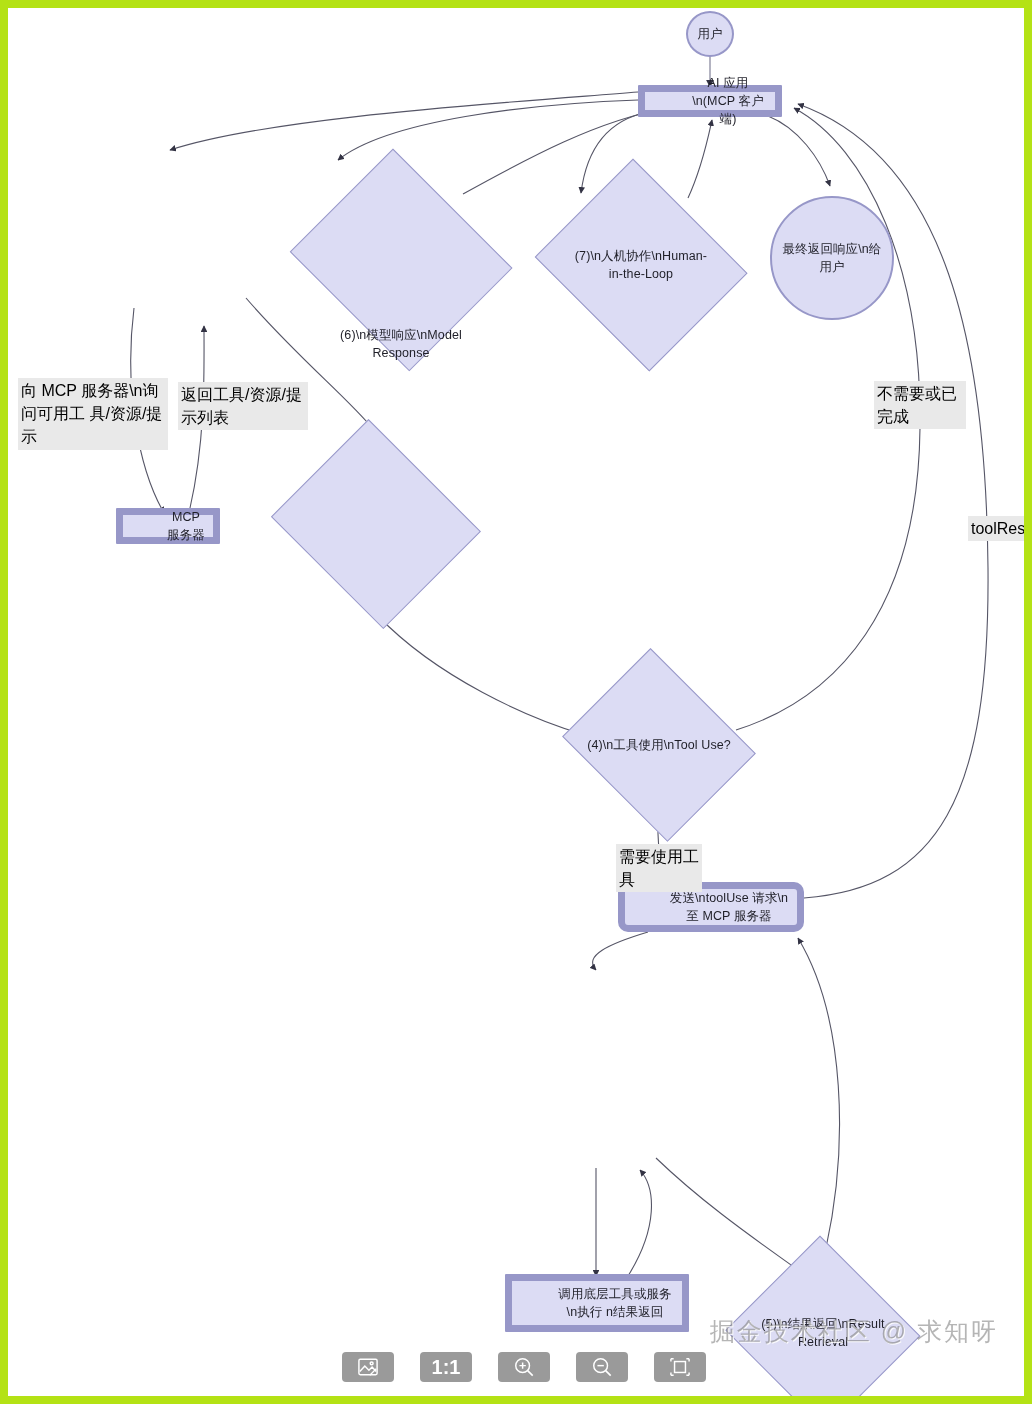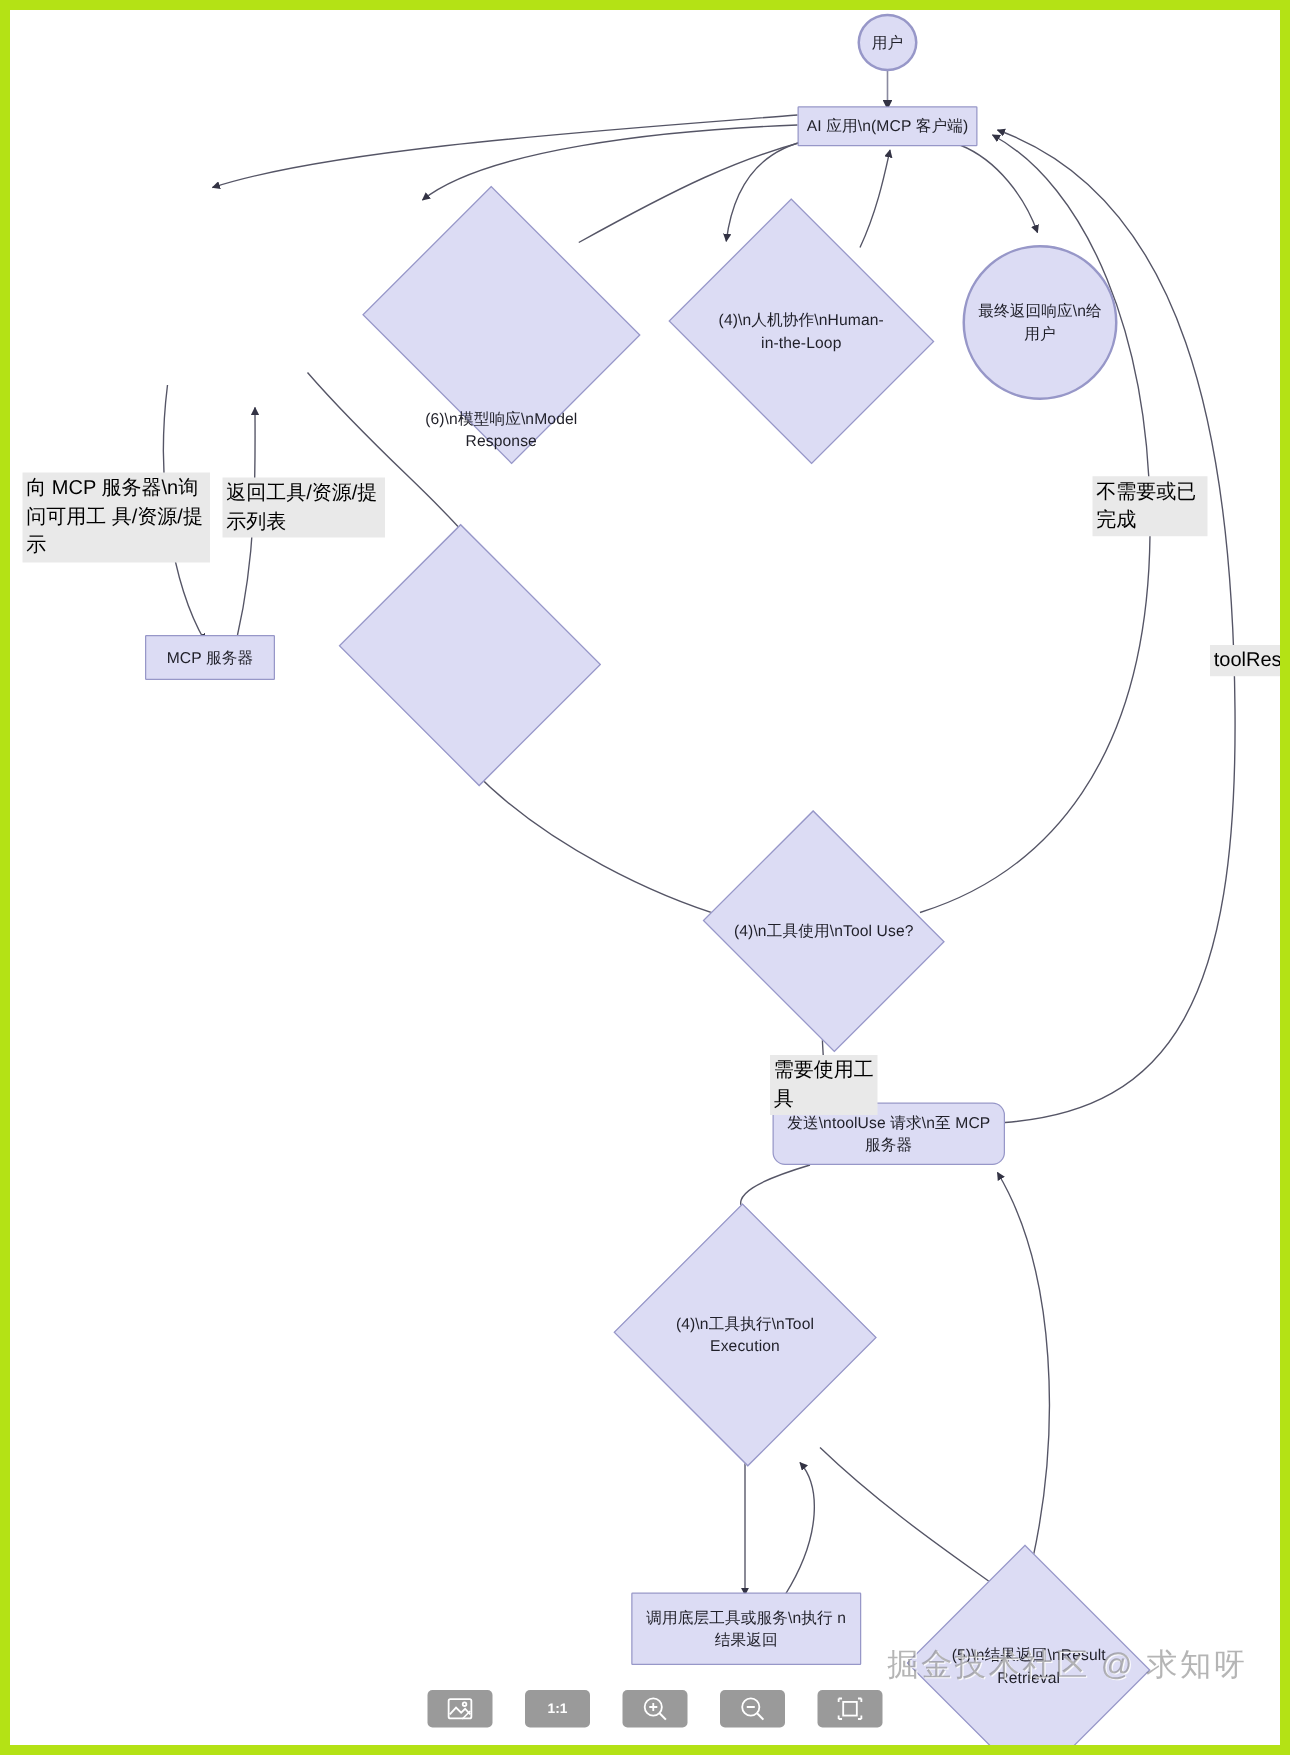--- a/index.html
+++ b/index.html
@@ -39,22 +39,23 @@
     letter-spacing: 0.1px;
   }
   .node .lbl {
     position: relative;
     z-index: 3;
     padding: 0 6px;
     pointer-events: none;
   }
   .rect {
     background: #dcdcf4;
-    border: 1px solid #8b5cf6;
+    border: 7px solid #8b5cf6;
     border-radius: 1px;
+    padding-left: 36px;
   }
   .circle {
     background: #dcdcf4;
     border: 2px solid #4c1d95;
     border-radius: 50%;
   }
   
   .diamond { background: transparent; border: none; }
   .diamond .dshape {
     position: absolute;
@@ -93,21 +94,21 @@
   }
   .tbtn {
     width: 52px;
     height: 30px;
     background: #9a9a9a;
     border-radius: 4px;
     display: flex;
     align-items: center;
     justify-content: center;
     color: #ffffff;
-    font-size: 11px;
+    font-size: 20px;
     font-weight: 600;
     cursor: pointer;
     user-select: none;
     margin-top: 19px;
   }
   .tbtn svg { display: block; }
   
   #watermark {
     position: absolute;
     right: 26px;
@@ -183,21 +184,21 @@
   </div>
 
 
   <div class="node diamond" style="left:275px; top:150px; width:236px; height:204px;align-items:flex-end;">
     <span class="dshape" style="background: rgb(220, 220, 244); border-color: rgb(151, 151, 200);"></span>
     <span class="lbl" style="max-width:140px;">(6)\n模型响应\nModel Response</span>
   </div>
 
   <div class="node diamond" style="left:520px; top:160px; width:226px; height:194px;">
     <span class="dshape" style="background: rgb(220, 220, 244); border-color: rgb(151, 151, 200);"></span>
-    <span class="lbl" style="max-width:140px;">(4)\n人机协作\nHuman-in-the-Loop</span>
+    <span class="lbl" style="max-width:140px;">(7)\n人机协作\nHuman-in-the-Loop</span>
   </div>
 
   <div class="node circle" style="left: 762px; top: 188px; width: 124px; height: 124px; background: rgb(220, 220, 244); border-color: rgb(151, 151, 200);">
     <span class="lbl" style="max-width:112px;">最终返回响应\n给用户</span>
   </div>
 
   <div class="node rect" style="left: 108px; top: 500px; width: 104px; height: 36px; background: rgb(220, 220, 244); border-color: rgb(151, 151, 200);">
     <span class="lbl">MCP 服务器</span>
   </div>
 
@@ -207,24 +208,20 @@
 
   <div class="node diamond" style="left:547px; top:650px; width:208px; height:174px;">
     <span class="dshape" style="background: rgb(220, 220, 244); border-color: rgb(151, 151, 200);"></span>
     <span class="lbl" style="max-width:160px;">(4)\n工具使用\nTool Use?</span>
   </div>
 
   <div class="node rect" style="left: 610px; top: 874px; width: 186px; height: 50px; background: rgb(220, 220, 244); border-color: rgb(151, 151, 200); border-radius: 10px;">
     <span class="lbl">发送\ntoolUse 请求\n至 MCP 服务器</span>
   </div>
 
-  <div class="node diamond" style="left:482px; top:958px; width:212px; height:204px;">
-    <span class="dshape" style="background: rgb(220, 220, 244); border-color: rgb(151, 151, 200);"></span>
-    <span class="lbl" style="max-width:120px;">(4)\n工具执行\nTool Execution</span>
-  </div>
 
   <div class="node rect" style="left: 497px; top: 1266px; width: 184px; height: 58px; background: rgb(220, 220, 244); border-color: rgb(151, 151, 200);">
     <span class="lbl">调用底层工具或服务\n执行 n结果返回</span>
   </div>
 
   <div class="node diamond" style="left:716px; top:1232px; width:198px; height:186px;">
     <span class="dshape" style="background: rgb(220, 220, 244); border-color: rgb(151, 151, 200);"></span>
     <span class="lbl" style="max-width:150px;">(5)\n结果返回\nResult Retrieval</span>
   </div>
 

